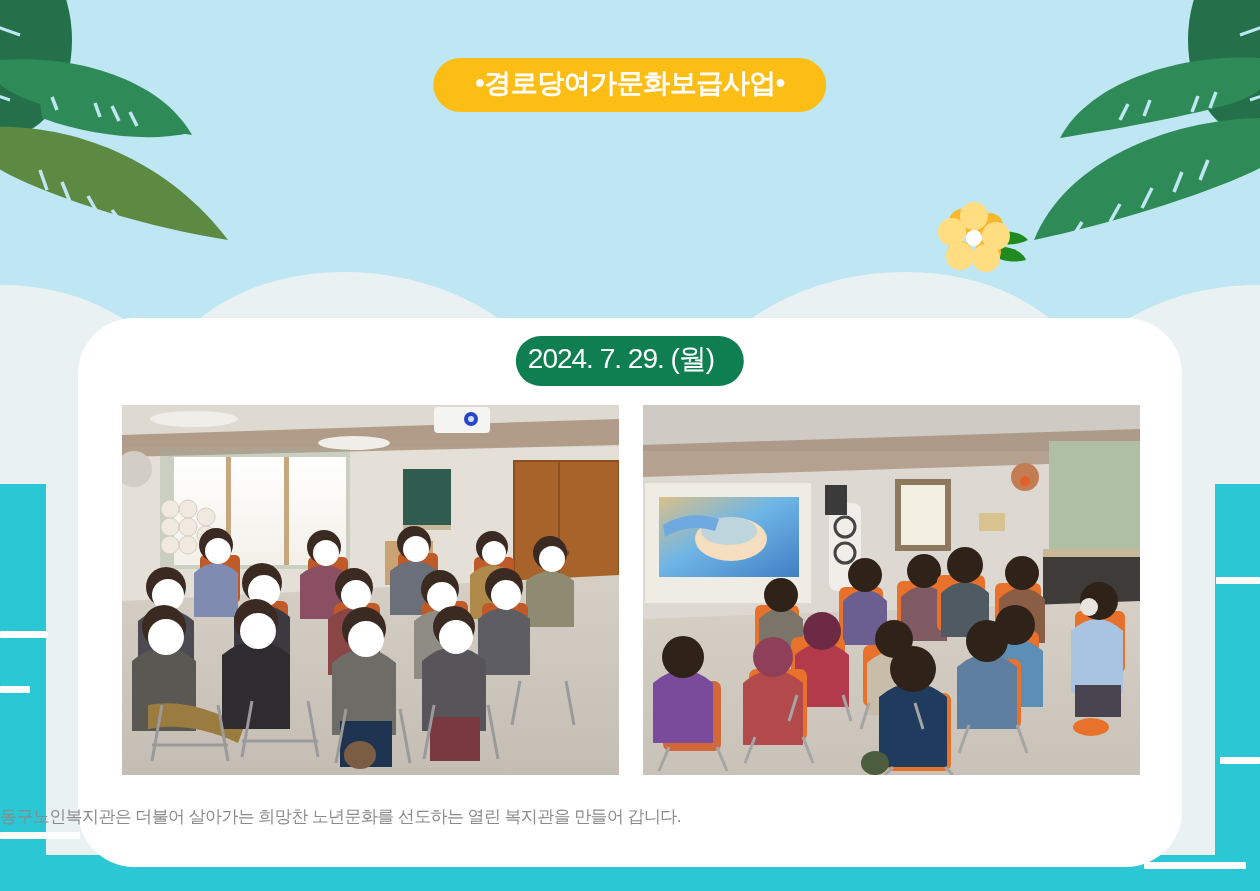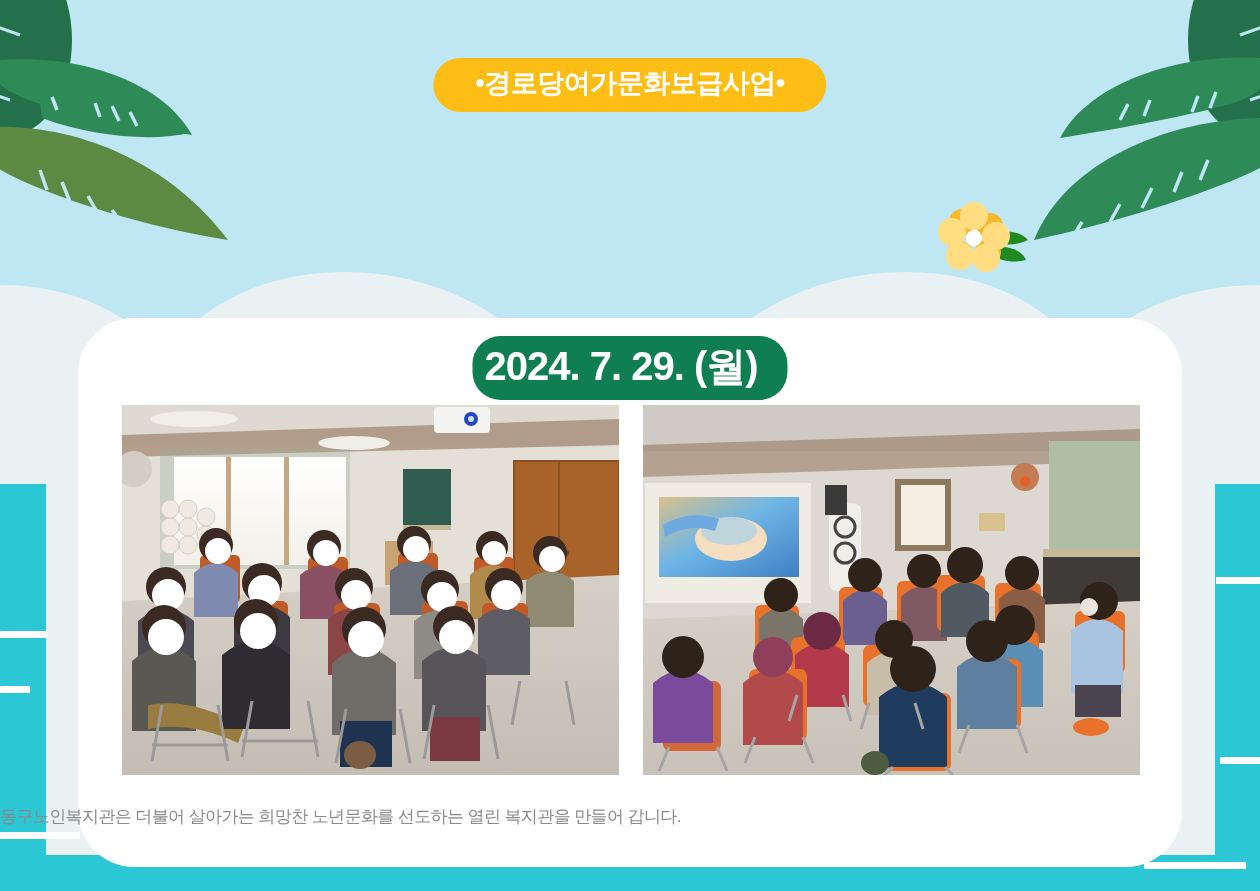--- a/index.html
+++ b/index.html
@@ -94,22 +94,22 @@
 
   
   .badge-date {
     position:absolute;
     left:50%; transform:translateX(-50%);
     top:336px;
     background:#0f7f52;
     color:#ffffff;
     border-radius:28px;
     padding:6px 30px 10px 12px;
-    font-size:40px;
-    font-weight:bold;
+    font-size:28px;
+    font-weight:normal;
     letter-spacing:-1px;
     white-space:nowrap;
     line-height:1.2;
     z-index:9;
   }
 
   
   .photos {
     position:absolute;
     left:122px; top:405px;

